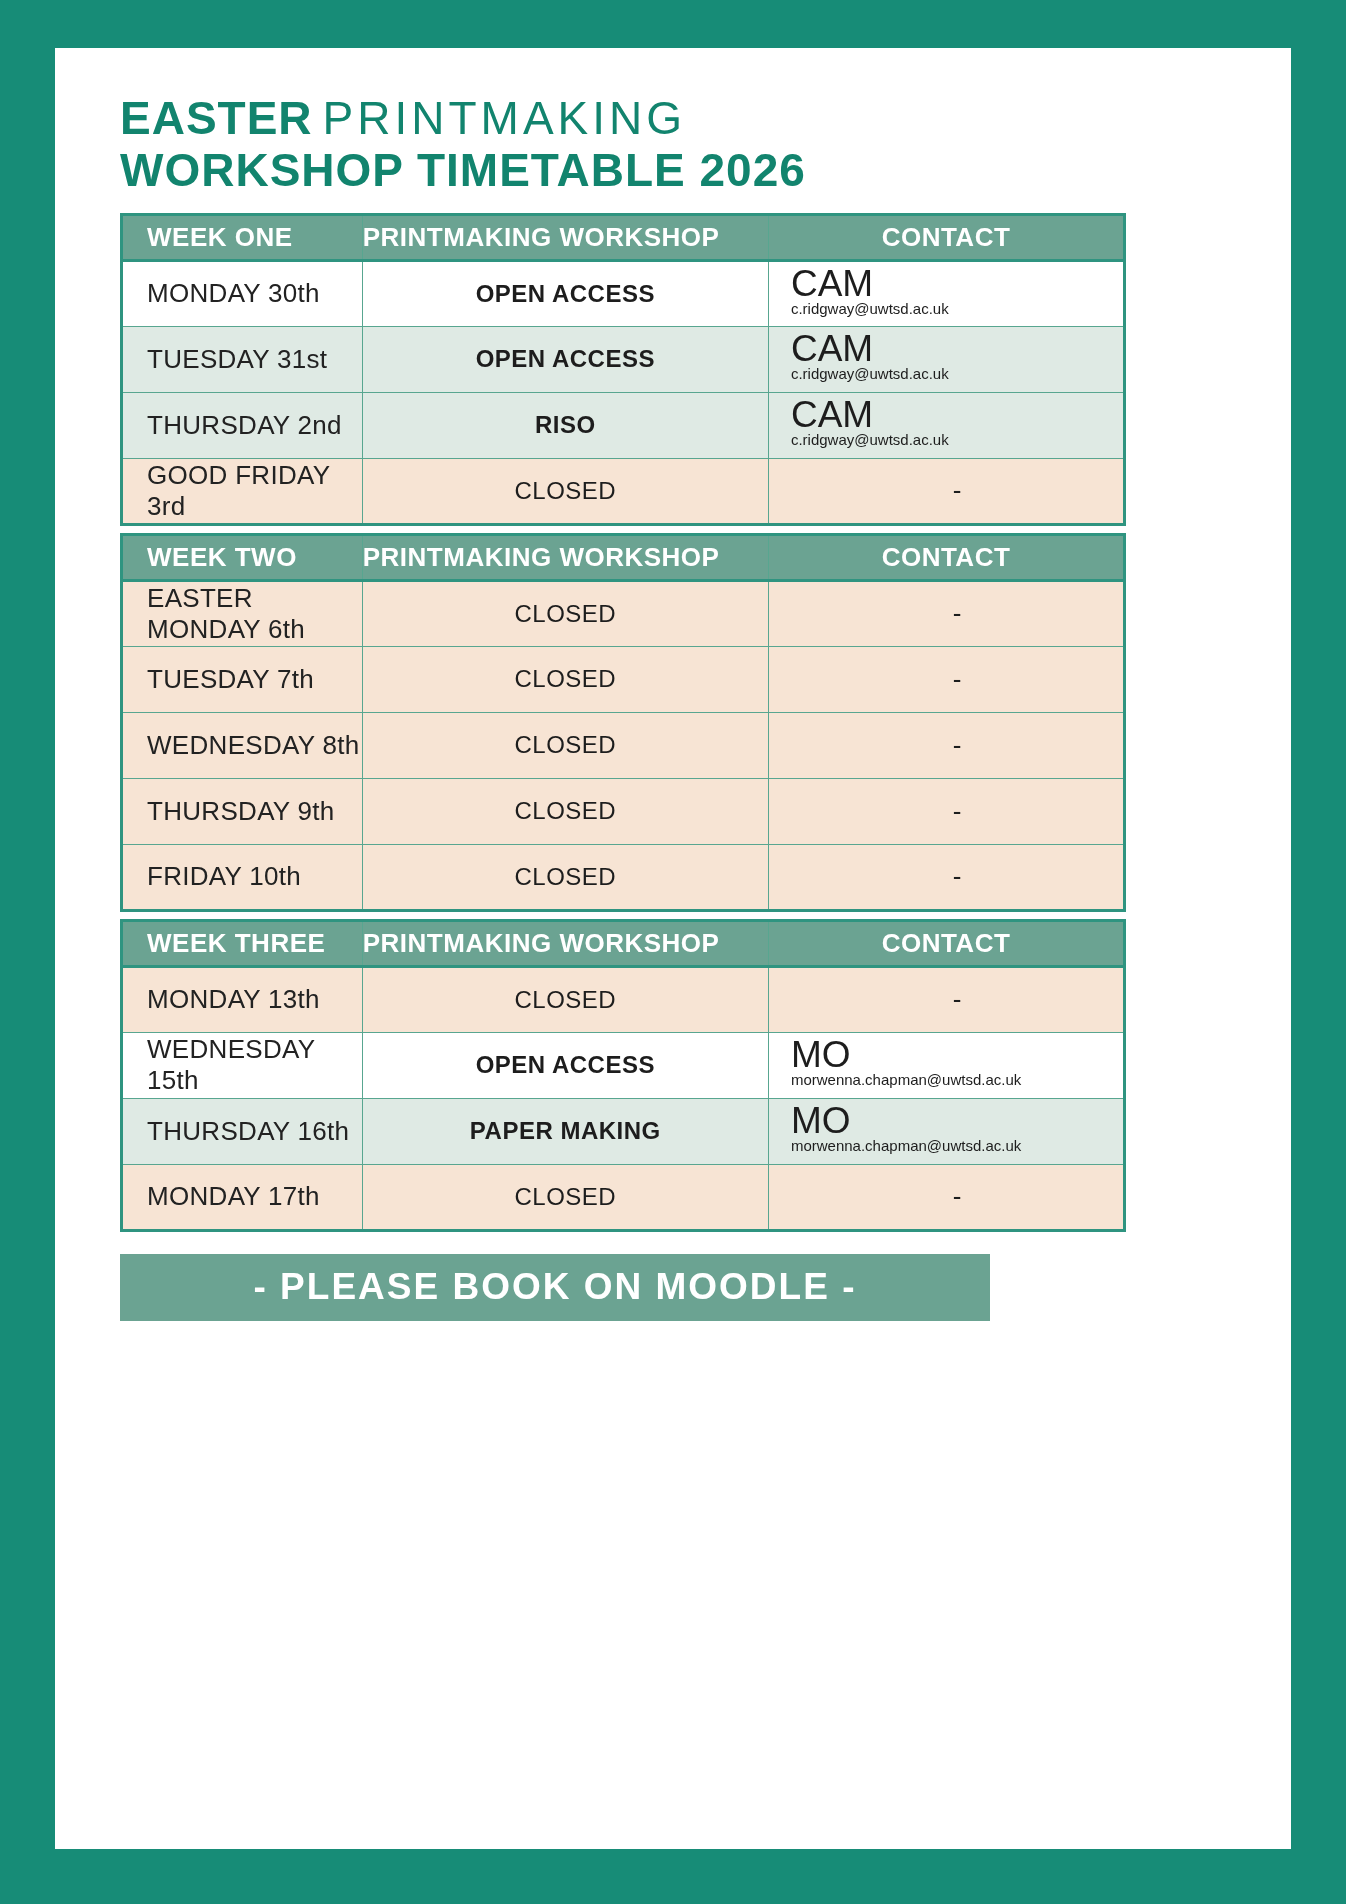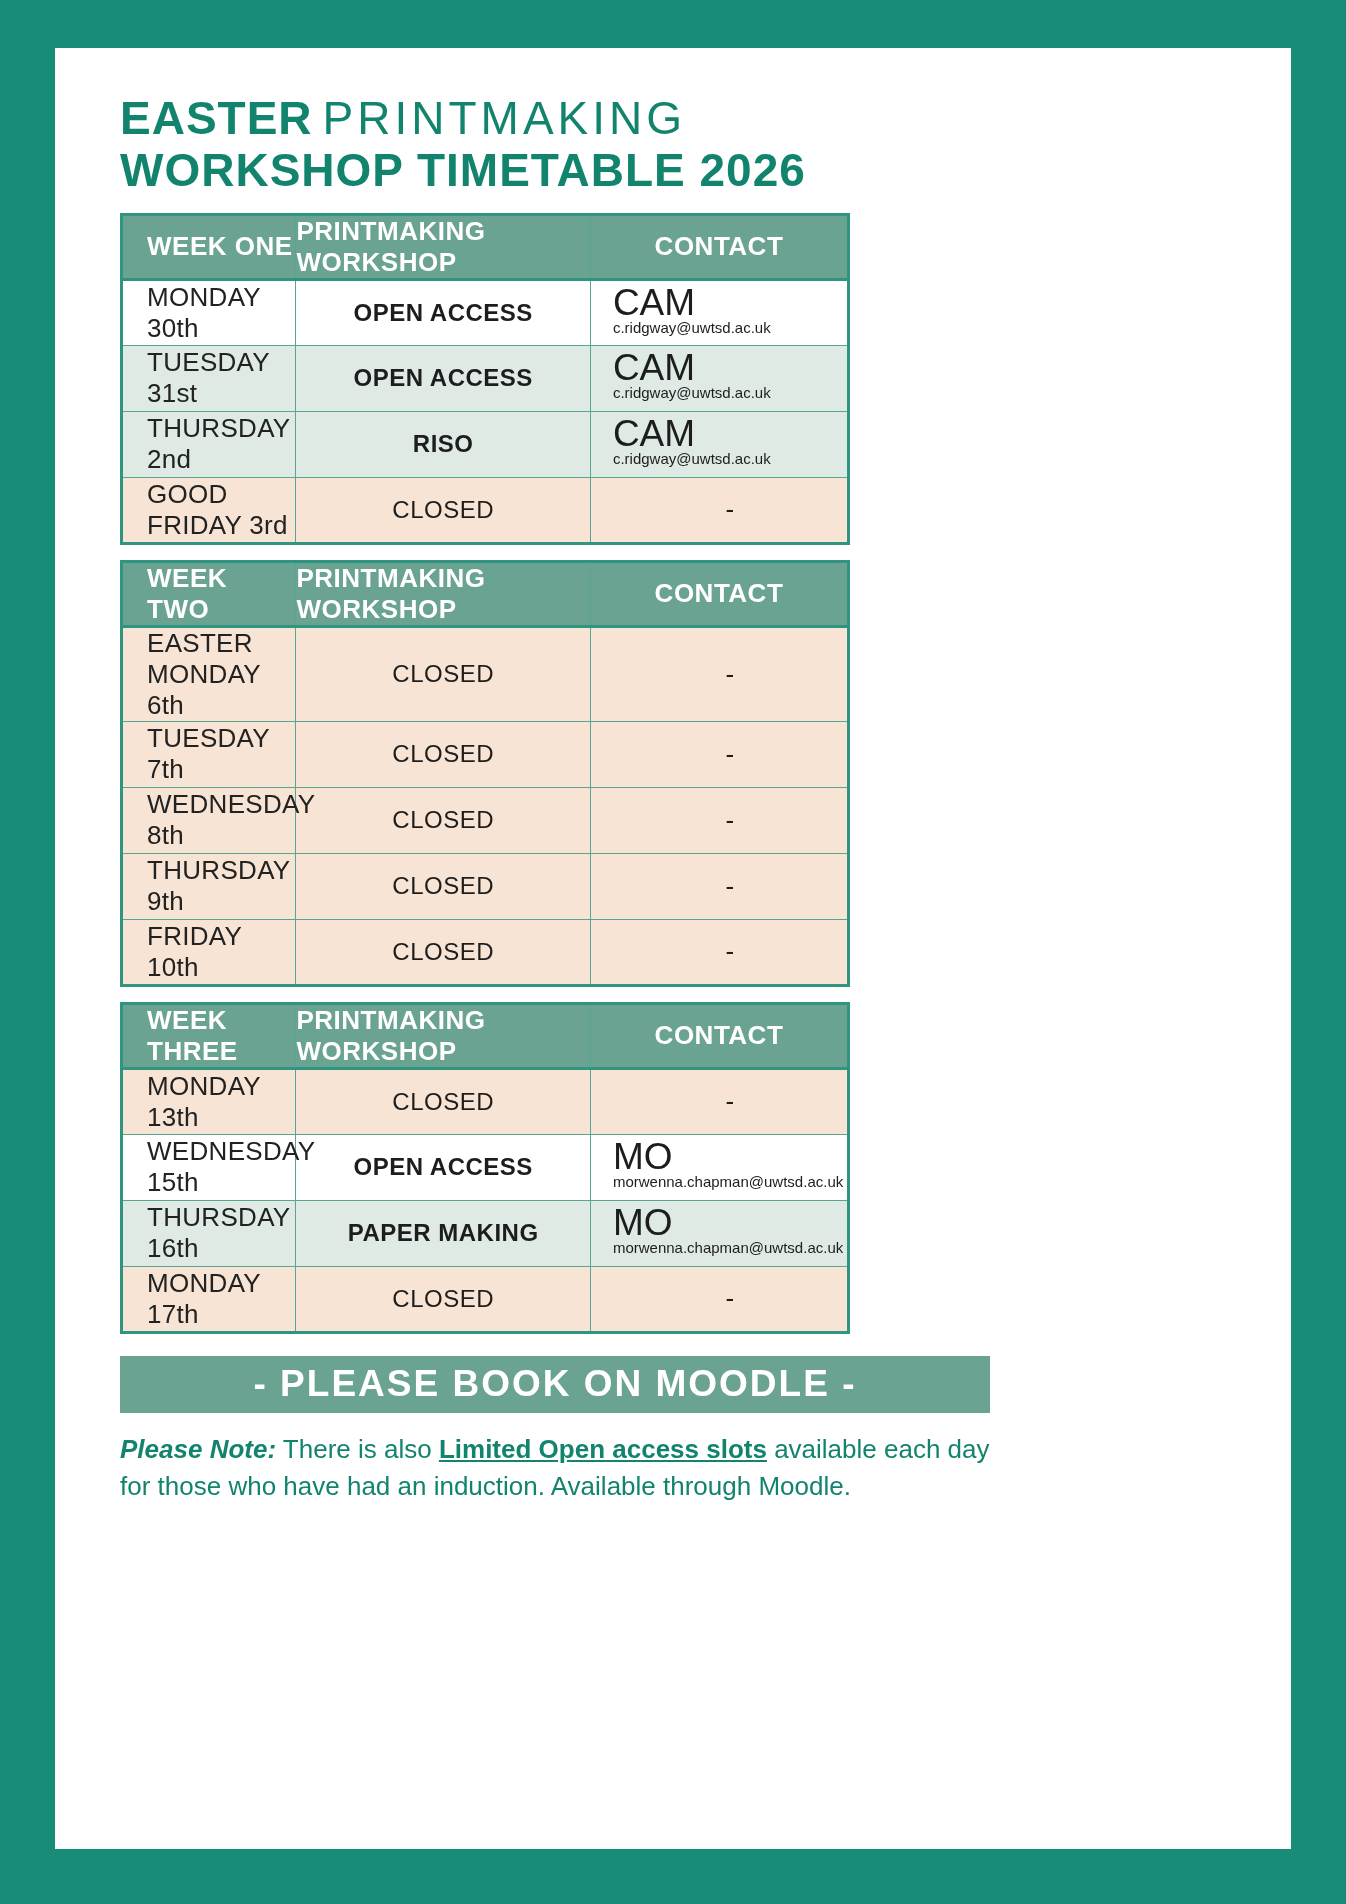--- a/index.html
+++ b/index.html
@@ -20,24 +20,24 @@
   }
   
   .title { color:#12846E; line-height: 1.04; margin-bottom: 18px; }
   .title .l1 { font-size: 46px; }
   .title .l1 .hv { font-weight: 800; letter-spacing: 1px; }
   .title .l1 .lt { font-weight: 400; letter-spacing: 4px; margin-left: 10px; }
   .title .l2 { font-size: 46px; font-weight: 800; letter-spacing: 1px; margin-top: 4px; }
 
   
   table.tt {
-    width: 730px;
+    width: 1006px;
     border-collapse: collapse;
     border: 3px solid #2F9480;
-    margin-bottom: 15px;
+    margin-bottom: 7px;
     table-layout: fixed;
   }
   table.tt th, table.tt td {
     border: 1.5px solid #58A690;
   }
   table.tt thead th {
     background: #6BA392;
     color: #ffffff;
     font-weight: 700;
     font-size: 26px;
@@ -64,21 +64,21 @@
   td.contact .cemail { font-size: 15px; line-height: 20px; }
   td.contact.dash { text-align: center; font-size: 26px; }
 
   tr.r-white  td { background: #ffffff; }
   tr.r-green  td { background: #DFEAE4; }
   tr.r-peach  td { background: #F7E4D4; }
 
   
   .banner {
     width: 870px;
-    height: 57px;
+    height: 67px;
     background: #6BA392;
     color: #ffffff;
     font-weight: 800;
     font-size: 37px;
     letter-spacing: 2px;
     display: flex;
     align-items: center;
     justify-content: center;
     margin-top: 22px;
   }
@@ -216,16 +216,15 @@
         <tr class="r-peach">
           <td class="day">MONDAY 17th</td>
           <td class="ws">CLOSED</td>
           <td class="contact dash">-</td>
         </tr>
       </tbody>
     </table>
 
     <div class="banner">- PLEASE BOOK ON MOODLE -</div>
 
-    <p class="note"><span class="nb">Please Note:</span><span> There is also </span><span class="nl">Limited Open access slots</span><span> available each day for those who have had an induction. Available through Moodle.</span></p>
 
   </div>
 </div>
 
 </body></html>

